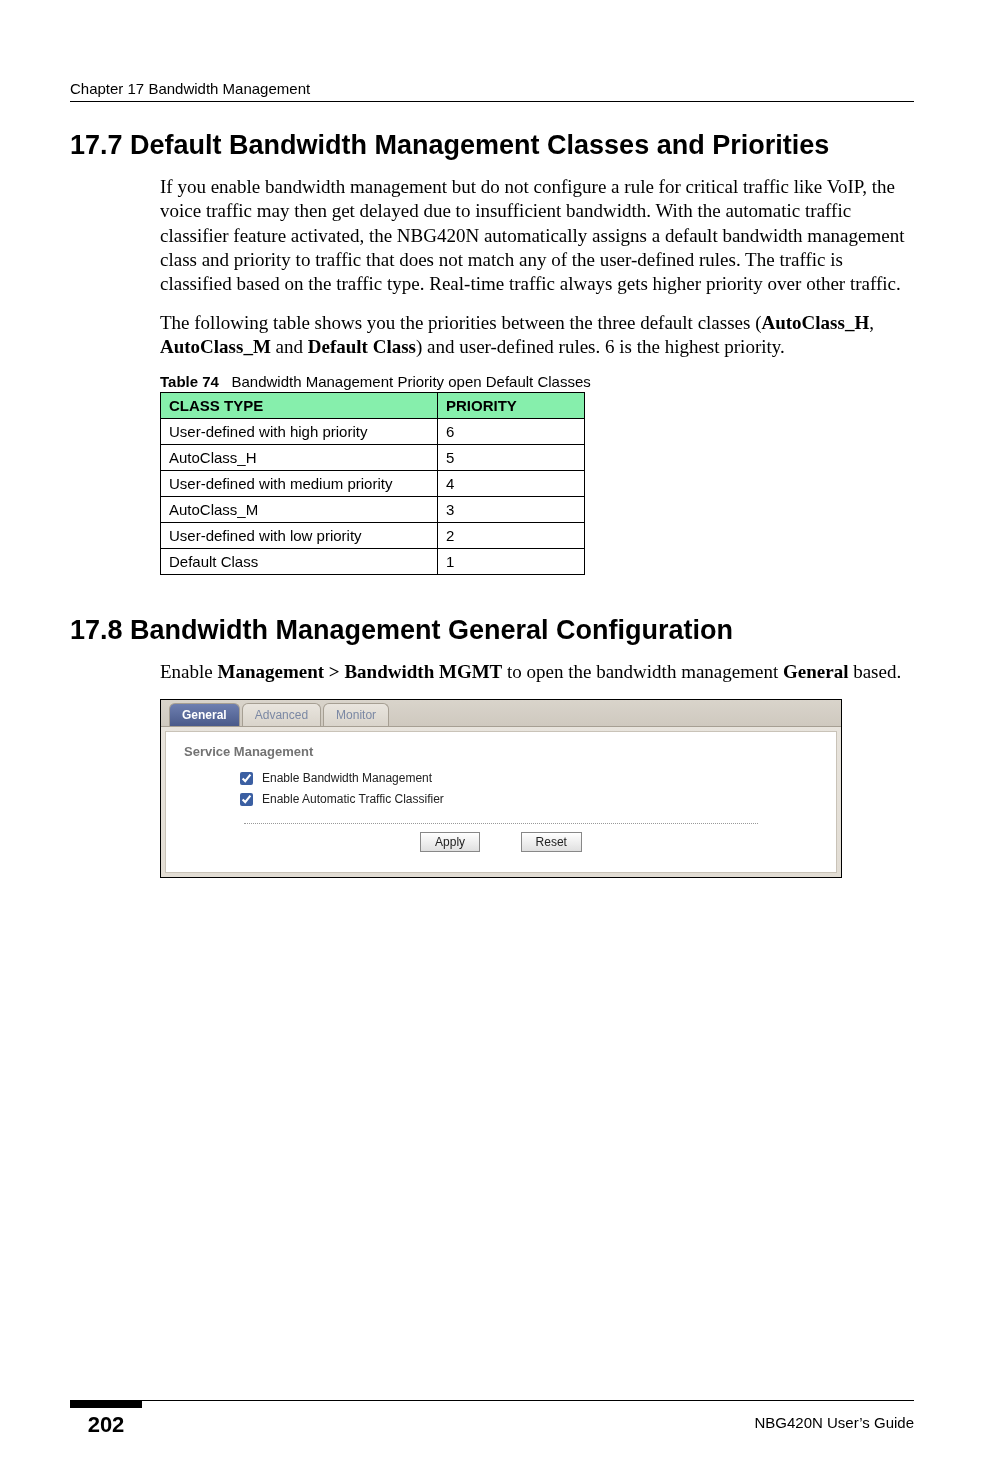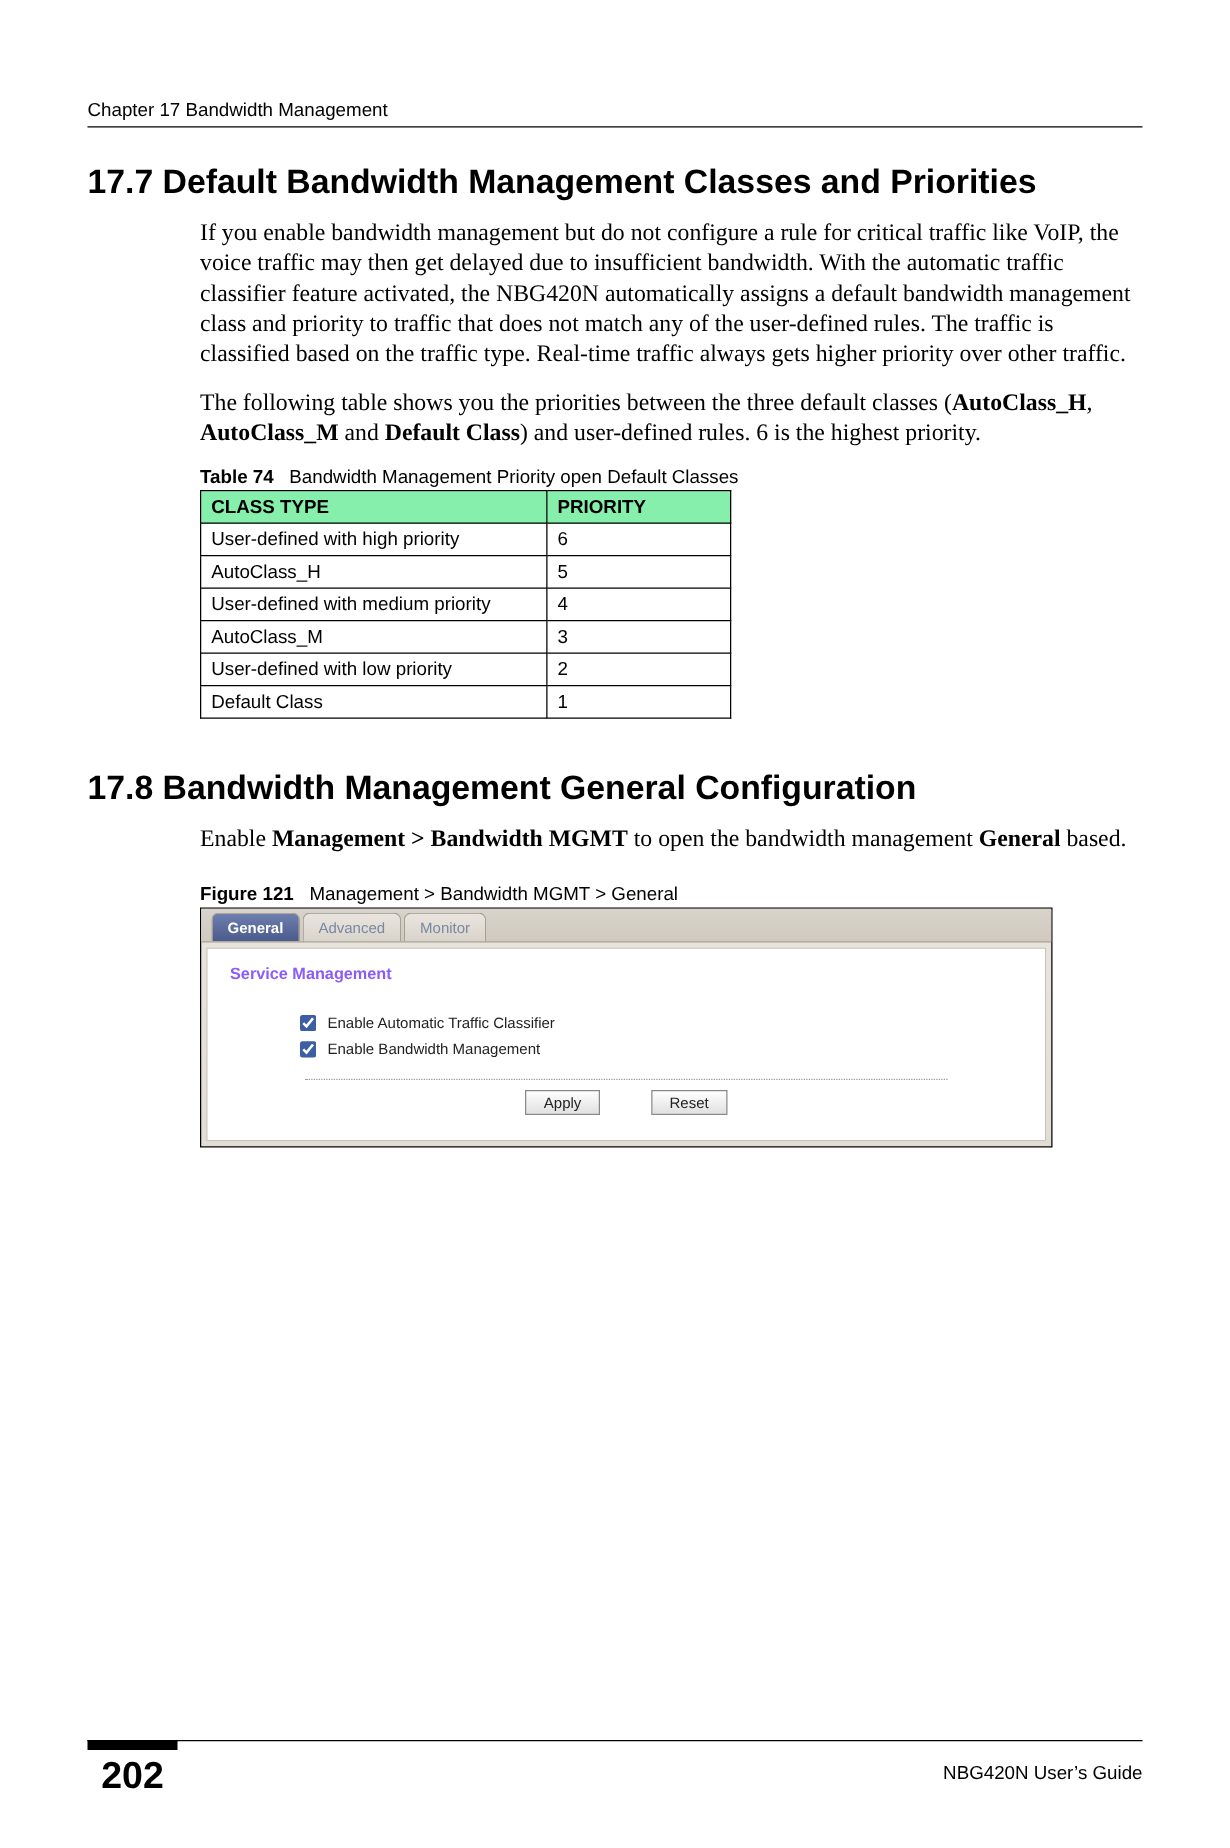--- a/index.html
+++ b/index.html
@@ -105,24 +105,24 @@
     color: #fff;
     font-weight: bold;
   }
   .screenshot-body {
     padding: 8px 18px 12px 18px;
     background: #fff;
     margin: 4px;
     border: 1px solid #c9c3b8;
   }
   .section-label {
-    color: #8b5cf6;
+    color: #737373;
     font-weight: bold;
     font-size: 13px;
-    margin: 4px 0 23px 0;
+    margin: 4px 0 10px 0;
   }
   .checkbox-row {
     margin-left: 52px;
     font-size: 12px;
     display: flex;
     align-items: center;
     gap: 6px;
     margin-bottom: 2px;
     color: #222;
   }
@@ -156,21 +156,21 @@
     margin-bottom: 6px;
   }
   .footer-row {
     display: flex;
     justify-content: space-between;
     align-items: center;
   }
   .page-num {
     font-family: Arial, Helvetica, sans-serif;
     font-weight: bold;
-    font-size: 30px;
+    font-size: 22px;
     border: 2px solid #84cc16;
     border-top: none;
     border-left: none;
     border-right: none;
     border-bottom: none;
     padding: 0 4px;
   }
   .page-num-box {
     border-top: 8px solid #000;
     padding-top: 4px;
@@ -242,39 +242,36 @@
         </tr>
     </tbody>
   </table>
 
   <div class="section-heading" style="margin-top:40px;">17.8  Bandwidth Management General Configuration</div>
 
   <p class="body-para">
     <span>Enable </span><b>Management &gt; Bandwidth MGMT</b><span> to open the bandwidth management </span><b>General</b><span> based.</span>
   </p>
 
-  <div class="figure-caption">
-    <span class="cap-label">Figure 121</span>&nbsp;&nbsp;&nbsp;<span>Management &gt; Bandwidth MGMT &gt; General</span>
-  </div>
 
   <div class="screenshot">
     <div class="tab-bar">
       <div class="tab active">General</div>
       <div class="tab">Advanced</div>
       <div class="tab">Monitor</div>
     </div>
     <div class="screenshot-body">
       <div class="section-label">Service Management</div>
       <div class="checkbox-row">
         <input type="checkbox" checked="" style="">
-        <span>Enable Automatic Traffic Classifier</span>
+        <span>Enable Bandwidth Management</span>
       </div>
       <div class="checkbox-row">
         <input type="checkbox" checked="" style="">
-        <span>Enable Bandwidth Management</span>
+        <span>Enable Automatic Traffic Classifier</span>
       </div>
       <div class="dotline"></div>
       <div class="btn-row">
         <span class="btn">Apply</span>
         <span class="btn">Reset</span>
       </div>
     </div>
   </div>
 
   <div class="footer">

